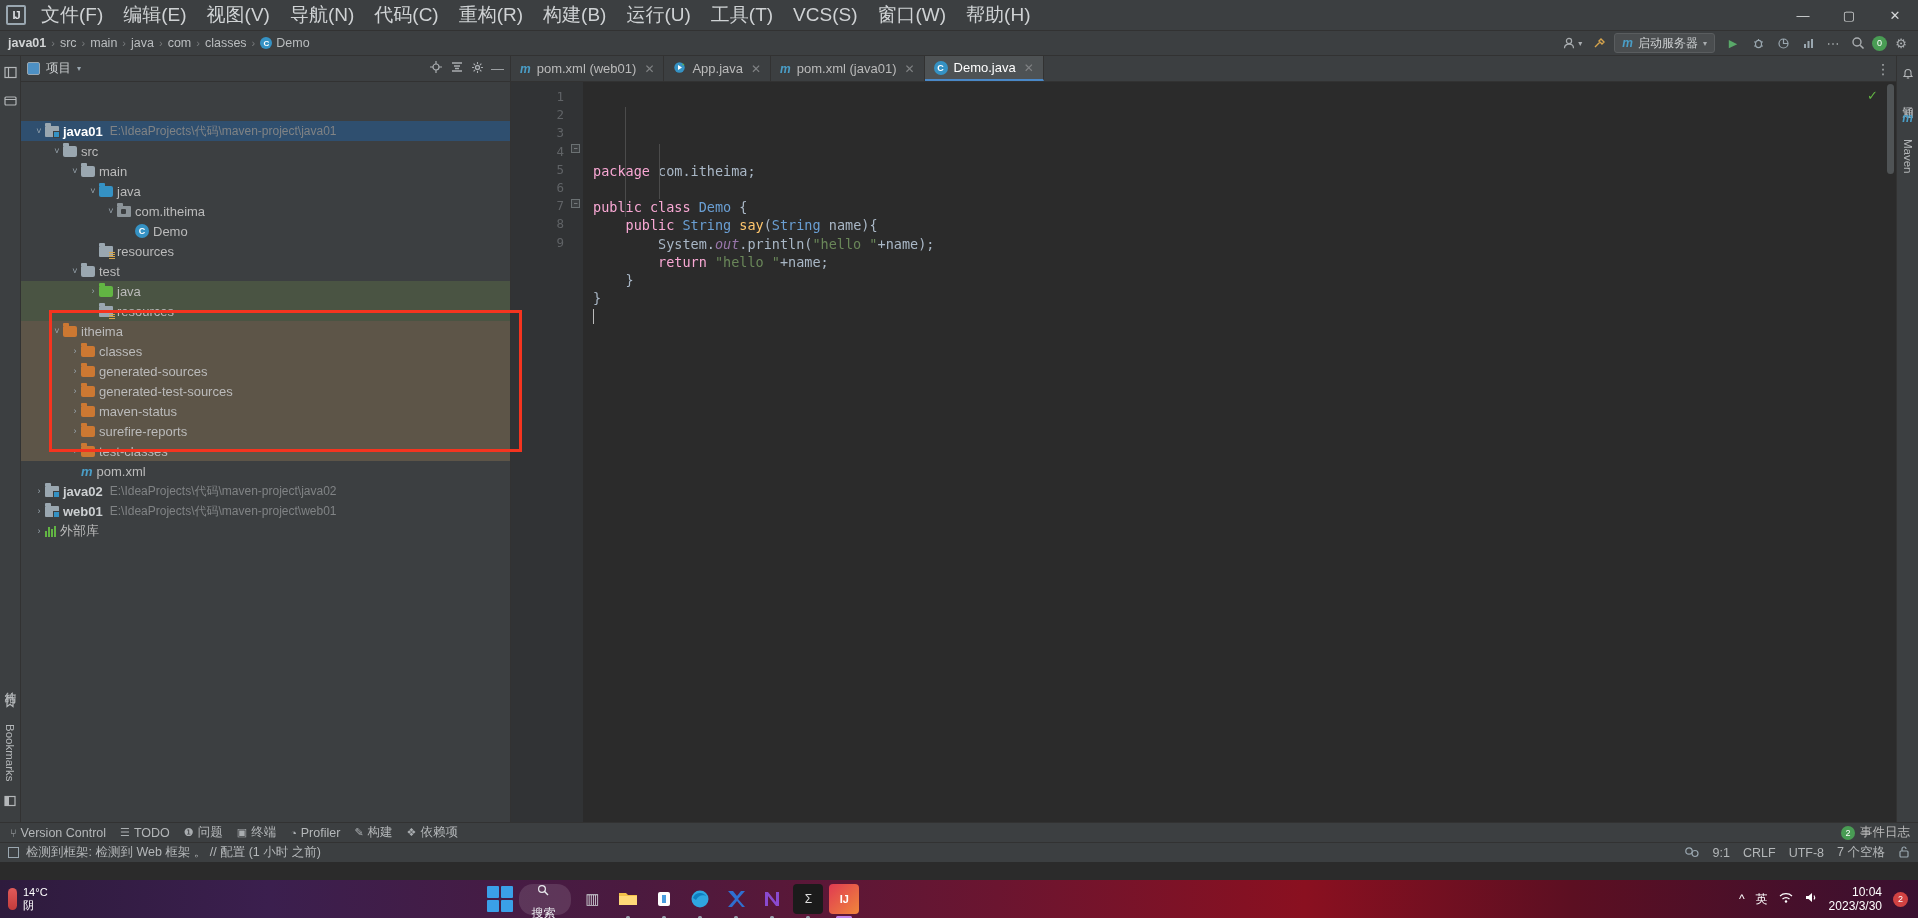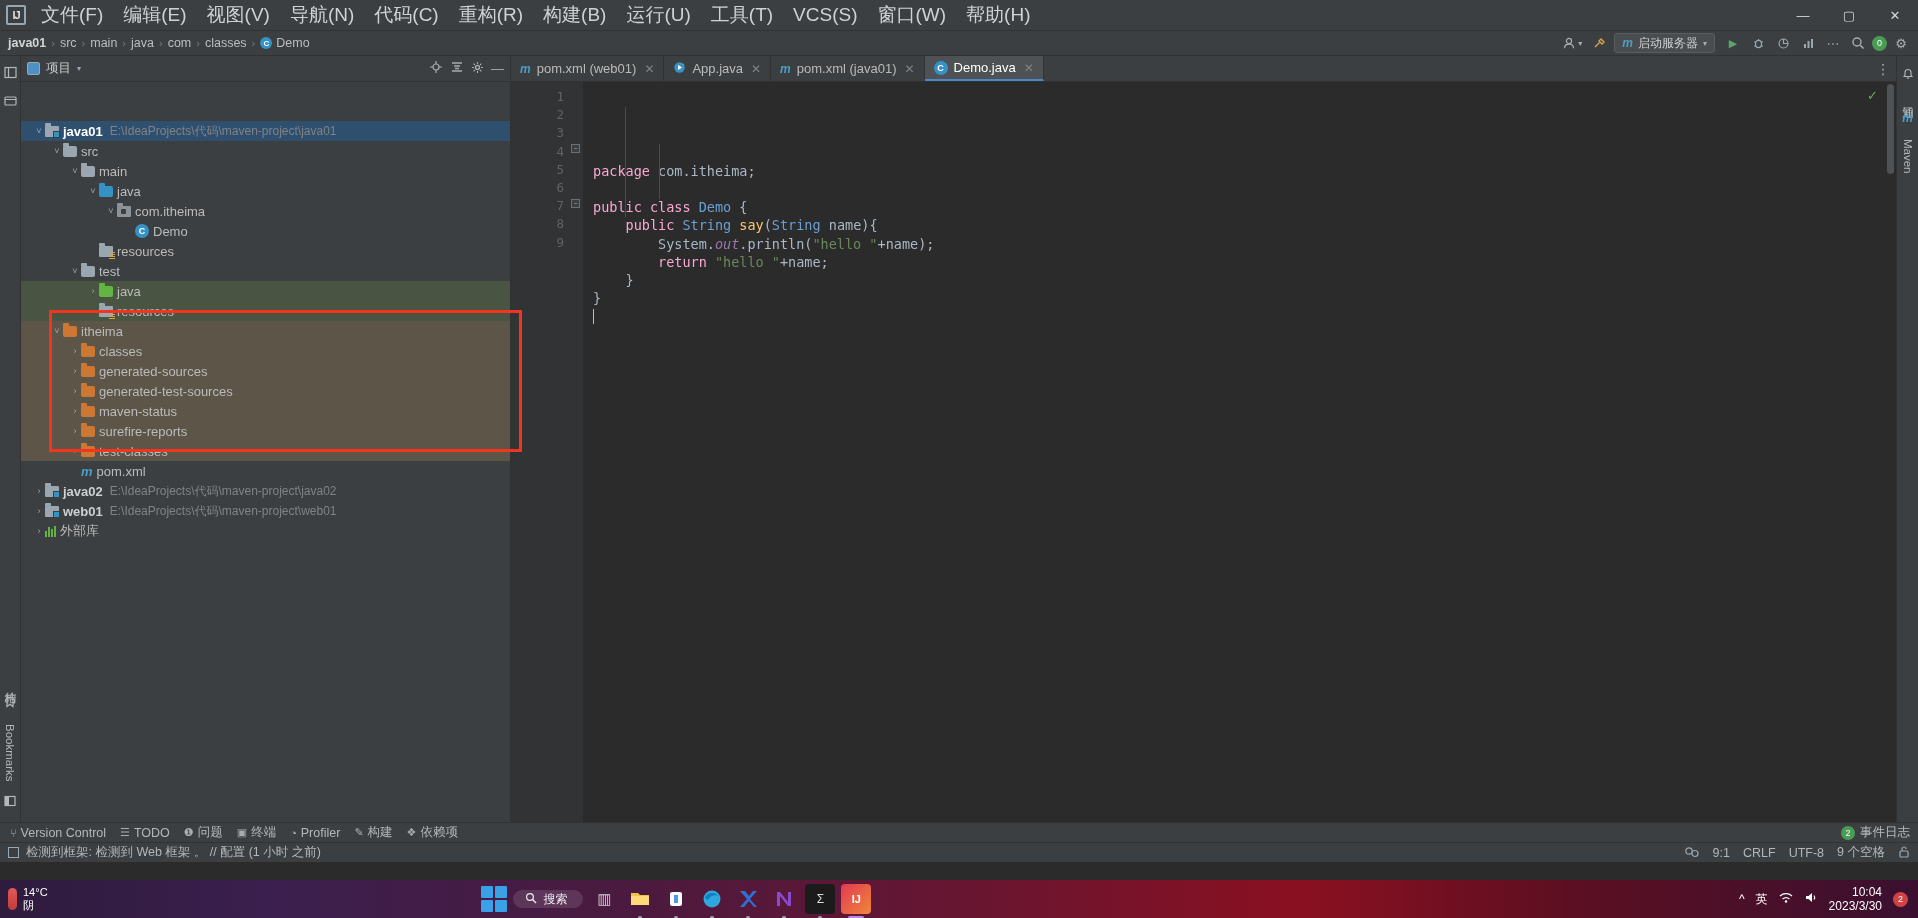--- a/index.html
+++ b/index.html
@@ -233,22 +233,22 @@
     height:38px; position:absolute; left:0; bottom:0; width:1918px;
     background:linear-gradient(90deg,#2e1b3d 0%, #3b1f4e 14%, #4b1a3f 33%, #6b1530 52%, #8a1020 68%, #5c0f22 82%, #3a1030 100%);
     display:flex; align-items:center; color:#ffffff; font-size:12px;
   }
   .weather { display:flex; align-items:center; gap:6px; padding-left:8px; font-size:11px; }
   .therm { width:9px;height:22px;border-radius:5px;background:linear-gradient(#e05a5a,#c23b3b); }
   .tb-center { margin:0 auto; display:flex; align-items:center; gap:6px; }
   .win-start { width:26px;height:26px; display:grid; grid-template-columns:1fr 1fr; gap:2px; }
   .win-start i { background:#3aa0e8; display:block; border-radius:1px; }
   .searchbox {
-    display:flex; align-items:center; gap:6px; height:18px; padding:0 16px 0 12px;
-    background:rgba(255,255,255,.12); border-radius:14px; font-size:12px; color:#e9e9ee;
+    display:flex; align-items:center; gap:6px; height:31px; padding:0 16px 0 12px;
+    background:rgba(255,255,255,.12); border-radius:14px; font-size:12px; color:#e9e9ee;flex-direction:column;
   }
   .tb-icon { width:30px; height:30px; border-radius:4px; position:relative;
     display:flex; align-items:center; justify-content:center; font-size:15px; }
   .tb-under { position:absolute; bottom:-5px; left:50%; transform:translateX(-50%);
     width:4px; height:3px; border-radius:2px; background:#9aa2ad; }
   .tb-under.wide { width:16px; background:#c084e8; }
   .tray { margin-left:auto; display:flex; align-items:center; gap:11px; padding-right:10px; font-size:12px; }
   .clock { text-align:right; line-height:14px; font-size:12px; }
   .tray-badge { width:15px;height:15px;border-radius:50%;background:#d14242;color:#fff;
     font-size:9px;display:flex;align-items:center;justify-content:center; }
@@ -685,21 +685,21 @@
     <div class="status-right">
       <span>
         <svg width="16" height="13" viewBox="0 0 16 13">
             <circle cx="5" cy="6" r="3.2" fill="none" stroke="#9aa7b0" stroke-width="1.2"></circle>
             <circle cx="11" cy="8.5" r="3" fill="none" stroke="#9aa7b0" stroke-width="1.2"></circle>
           </svg>
       </span>
       <span>9:1</span>
       <span>CRLF</span>
       <span>UTF-8</span>
-      <span>9 个空格</span>
+      <span>7 个空格</span>
       <span>
         <svg width="12" height="13" viewBox="0 0 12 13">
             <rect x="2" y="6" width="8" height="6" rx="1" fill="none" stroke="#9aa7b0" stroke-width="1.2"></rect>
             <path d="M4 6V4a2 2 0 0 1 4 0" fill="none" stroke="#9aa7b0" stroke-width="1.2"></path>
           </svg>
       </span>
     </div>
   </div>
 
   <div class="taskbar">

